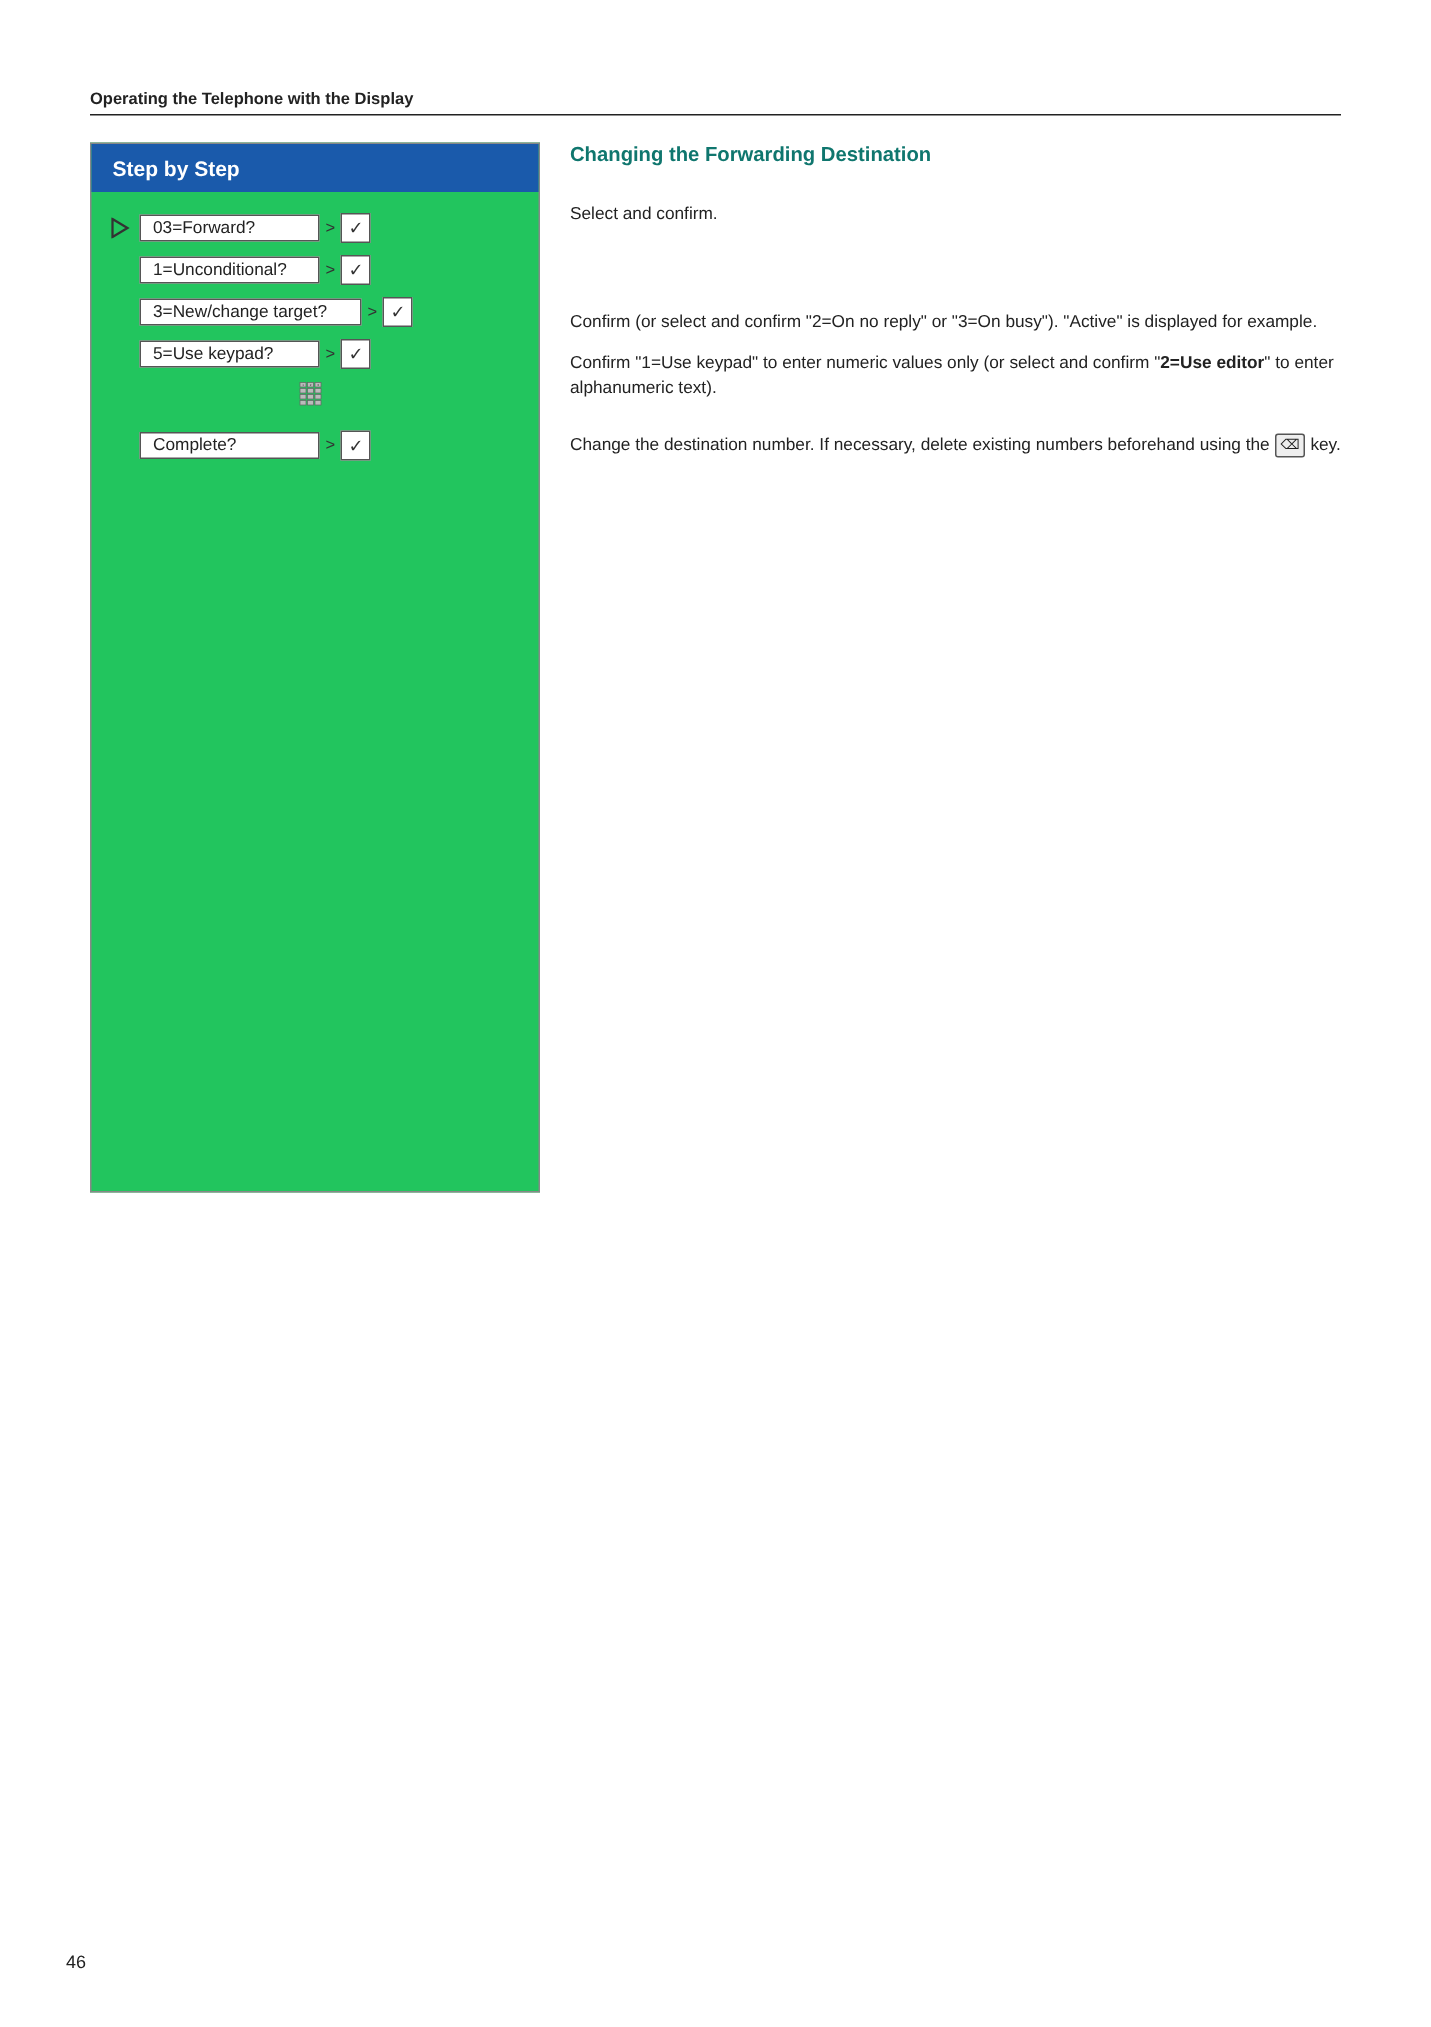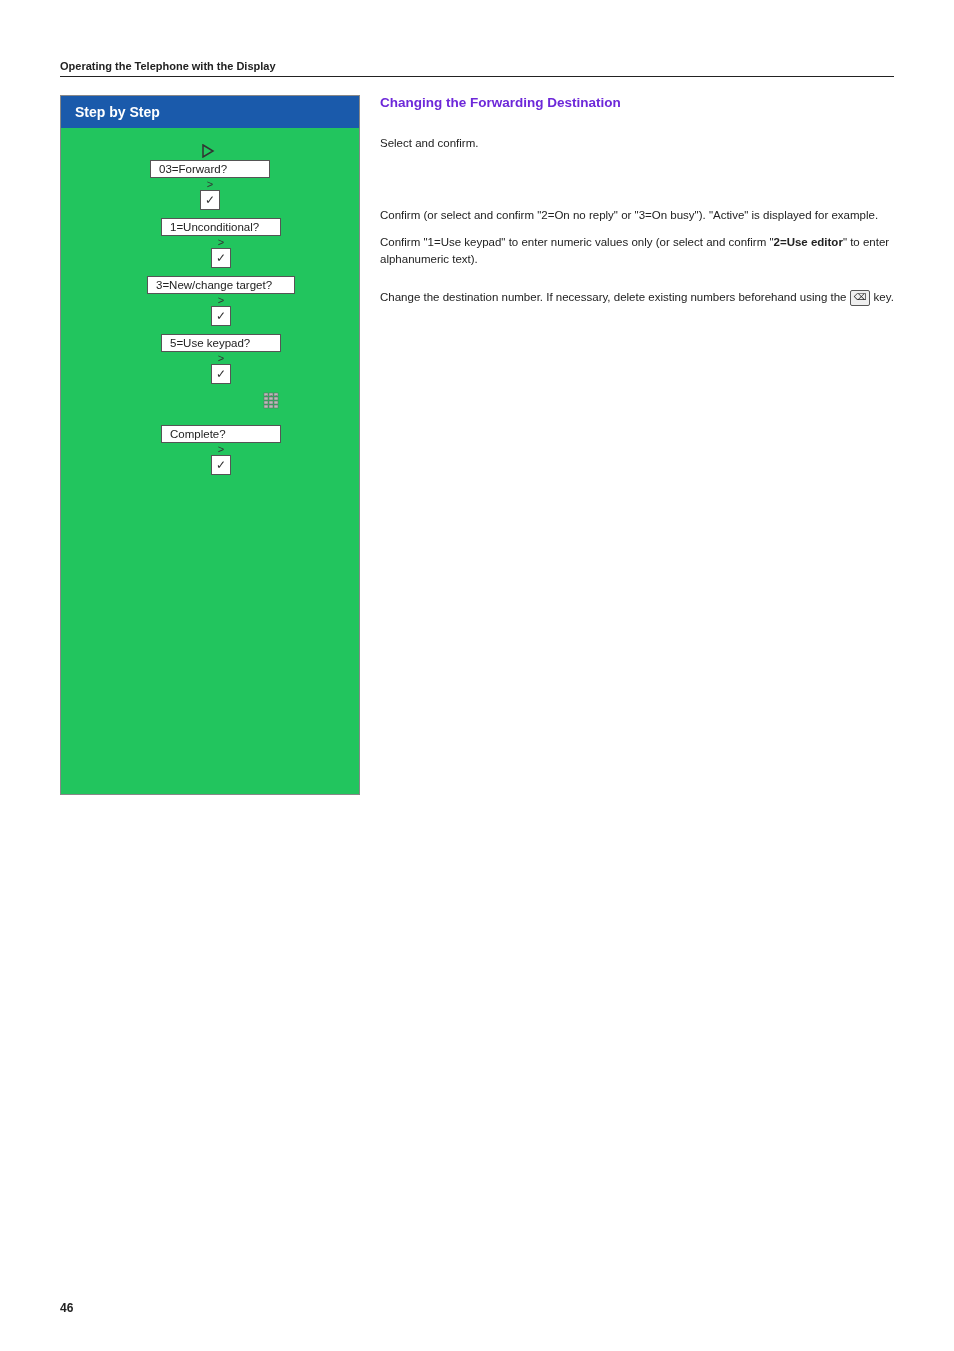--- a/index.html
+++ b/index.html
@@ -46,21 +46,20 @@
       padding: 8px 14px;
     }
     .steps-panel-body {
       padding: 14px 10px 10px 10px;
     }
     
     .step-row {
       display: flex;
       align-items: center;
       margin-bottom: 8px;
-      flex-direction: column;
     }
     .step-play-btn {
       width: 18px;
       height: 18px;
       display: flex;
       align-items: center;
       justify-content: center;
       flex-shrink: 0;
       margin-right: 4px;
     }
@@ -103,21 +102,21 @@
       margin-left: 22px;
     }
     
     .desc-panel {
       flex: 1;
       padding: 0 0 0 20px;
     }
     .desc-title {
       font-size: 13.5px;
       font-weight: bold;
-      color: #6d28d9;
+      color: #0f766e;
       margin-bottom: 14px;
     }
     .desc-row {
       display: flex;
       align-items: flex-end;
       margin-bottom: 10px;
       min-height: 28px;
     }
     .desc-text {
       font-size: 11.5px;
@@ -141,23 +140,23 @@
       border: 1px solid #555;
       background: #eee;
       font-size: 9px;
       padding: 0 3px;
       vertical-align: middle;
       border-radius: 2px;
     }
     .page-number {
       position: absolute;
       bottom: 36px;
-      left: 60px;
+      left: 44px;
       font-size: 12px;
-      font-weight: bold;
+      font-weight: normal;
       color: #222;
     }
   </style>
 </head>
 <body>
 
 <div class="page">
   <div class="section-header">Operating the Telephone with the Display</div>
 
   <div class="content-area">

